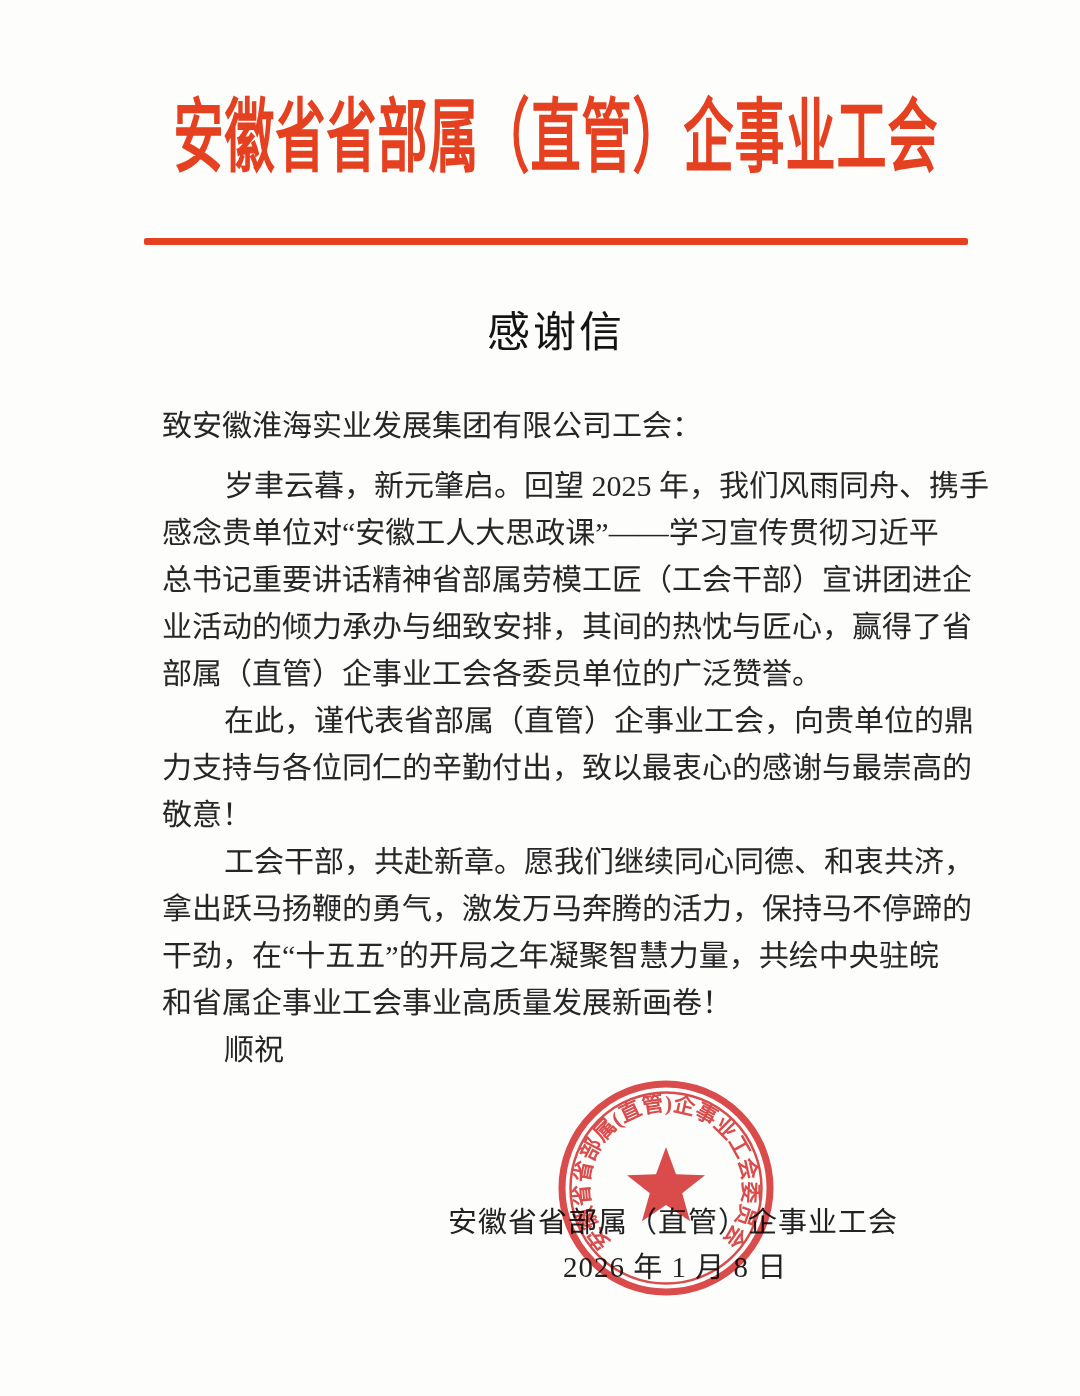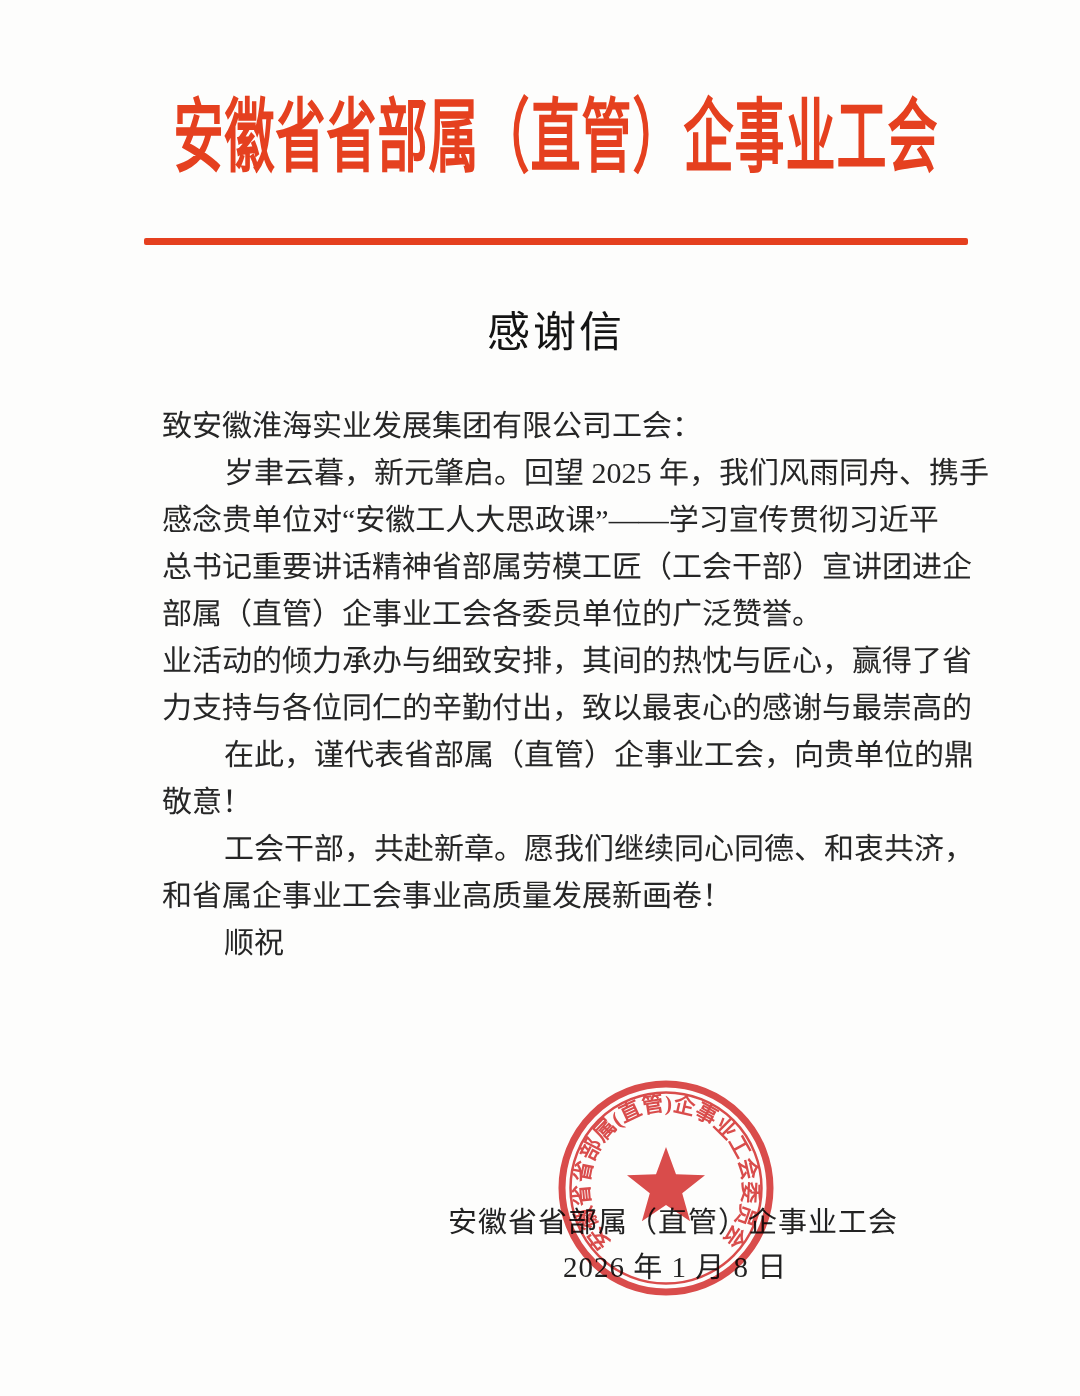--- a/index.html
+++ b/index.html
@@ -45,21 +45,21 @@
 
   
   .body {
     margin:46px 0 0 146px;
     width:800px;
     font-size:30px;
     line-height:47px;
     color:#262626;
   }
   .line { height:47px; white-space:nowrap; }
-  .salutation { }
+  .salutation { margin-bottom:13px; }
   .indent { text-indent:62px; }
 
   
   .signature {
     position:absolute; left:448px; top:1204px;
     font-size:29px; line-height:36px;
     color:#222; letter-spacing:1px; white-space:nowrap;
   }
   .date {
     position:absolute; left:563px; top:1249px;
@@ -91,26 +91,28 @@
 
   <div class="rule"></div>
 
   <h1 class="letter-title">感谢信</h1>
 
   <div class="body">
     <div class="line salutation">致安徽淮海实业发展集团有限公司工会：</div>
     <div class="line indent">岁聿云暮，新元肇启。回望 2025 年，我们风雨同舟、携手</div>
     <div class="line">感念贵单位对“安徽工人大思政课”——学习宣传贯彻习近平</div>
     <div class="line">总书记重要讲话精神省部属劳模工匠（工会干部）宣讲团进企</div>
+    <div class="line">业活动的倾力承办与细致安排，其间的热忱与匠心，赢得了省</div>
     <div class="line">部属（直管）企事业工会各委员单位的广泛赞誉。</div>
-    <div class="line">业活动的倾力承办与细致安排，其间的热忱与匠心，赢得了省</div>
+    <div class="line indent">在此，谨代表省部属（直管）企事业工会，向贵单位的鼎</div>
     <div class="line">力支持与各位同仁的辛勤付出，致以最衷心的感谢与最崇高的</div>
-    <div class="line indent">在此，谨代表省部属（直管）企事业工会，向贵单位的鼎</div>
     <div class="line">敬意！</div>
     <div class="line indent">工会干部，共赴新章。愿我们继续同心同德、和衷共济，</div>
+    <div class="line">拿出跃马扬鞭的勇气，激发万马奔腾的活力，保持马不停蹄的</div>
+    <div class="line">干劲，在“十五五”的开局之年凝聚智慧力量，共绘中央驻皖</div>
     <div class="line">和省属企事业工会事业高质量发展新画卷！</div>
     <div class="line indent">顺祝</div>
   </div>
 
   <div class="signature">安徽省省部属（直管）企事业工会</div>
 
   <div class="date">2026 年 1 月 8 日</div>
 
   <svg class="seal" viewBox="0 0 228 228" aria-hidden="true">
     <circle cx="114" cy="114" r="104" fill="none" stroke="#d83c3c" stroke-width="7"></circle>

